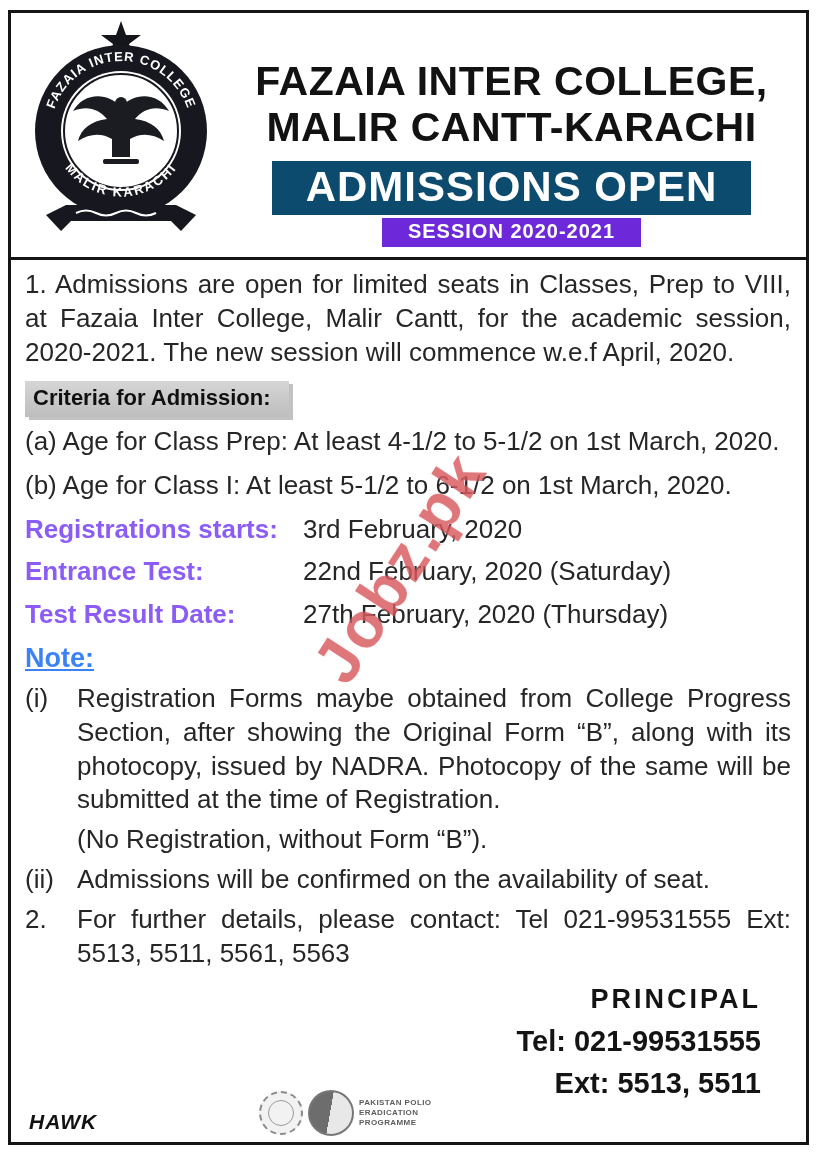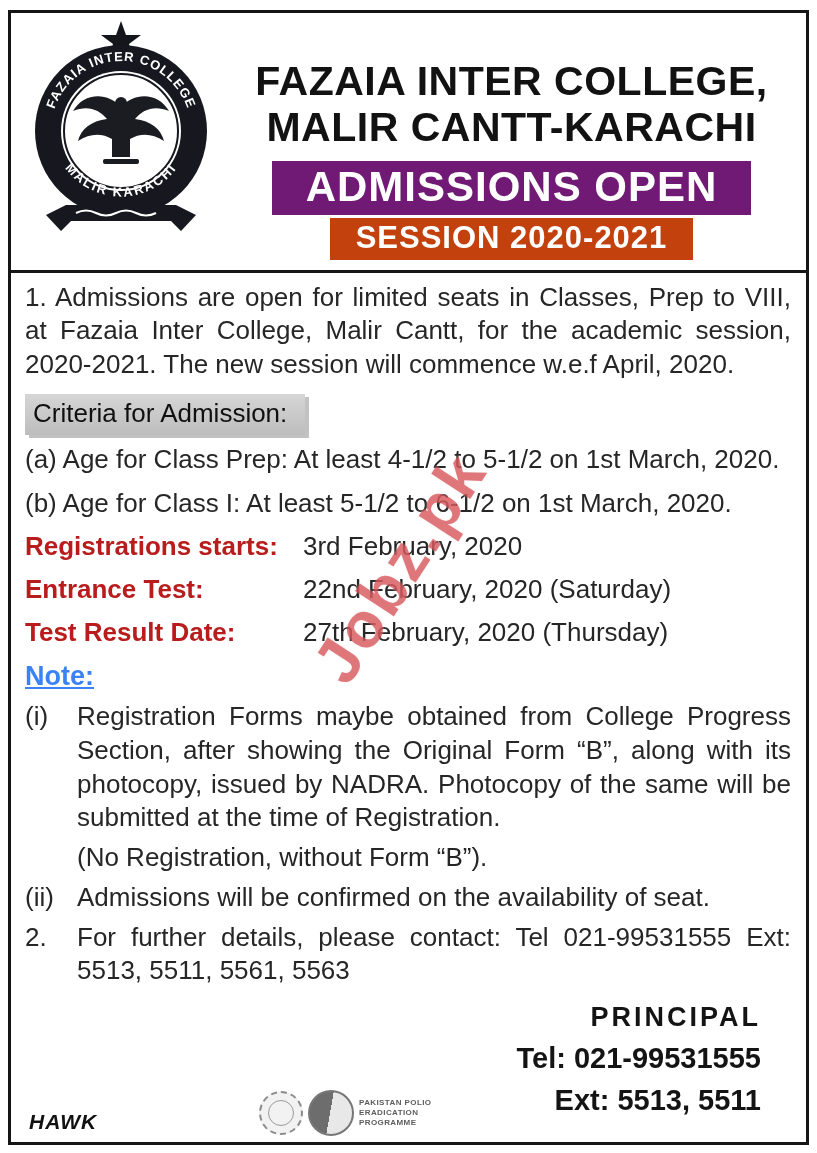--- a/index.html
+++ b/index.html
@@ -33,65 +33,65 @@
   .header-right { flex: 1; text-align: center; padding-top: 4px; margin-top: 36px; }
   .college-title {
     font-weight: bold;
     font-size: 41px;
     line-height: 1.12;
     color: #121212;
     letter-spacing: 0.5px;
   }
   .banner-admissions {
     display: inline-block;
-    background: #701a75;
+    background: #0c4a6e;
     color: #fff;
     font-weight: bold;
     font-size: 42px;
     line-height: 1.1;
     letter-spacing: 1px;
     padding: 3px 34px 5px;
     margin-top: 10px;
   }
   .banner-session {
     display: block;
     margin: 3px auto 0;
     width: max-content;
-    background: #c2410c;
+    background: #6d28d9;
     color: #fff;
     font-weight: bold;
-    font-size: 31px;
+    font-size: 20px;
     line-height: 1.15;
     letter-spacing: 1px;
     padding: 2px 26px 4px;
   }
 
   
   .ad-body {
     padding: 8px 15px 0 14px;
     font-size: 26px;
     line-height: 1.3;
     color: #262626;
   }
   .intro { text-align: justify; }
 
   .criteria-heading {
     display: inline-block;
     background: linear-gradient(180deg, #d6d6d6, #bdbdbd);
     color: #101010;
-    font-weight: normal;
-    font-size: 26px;
+    font-weight: bold;
+    font-size: 22px;
     padding: 3px 18px 4px 8px;
     margin: 12px 0 8px;
     box-shadow: 4px 3px 0 rgba(120,120,120,0.45);
   }
   .criteria-item { text-align: justify; margin: 0 0 10px; }
 
   .schedule-row { display: flex; margin: 9px 0; }
-  .schedule-label { flex: 0 0 278px; font-weight: bold; color: #b91c1c; }
+  .schedule-label { flex: 0 0 278px; font-weight: bold; color: #8b5cf6; }
   .schedule-value { flex: 1; }
 
   .note-heading {
     font-weight: bold;
     text-decoration: underline;
     font-size: 27px;
     color: #3b82f6;
     margin: 8px 0 6px;
   }
   .note-row { display: flex; margin: 2px 0 6px; }

